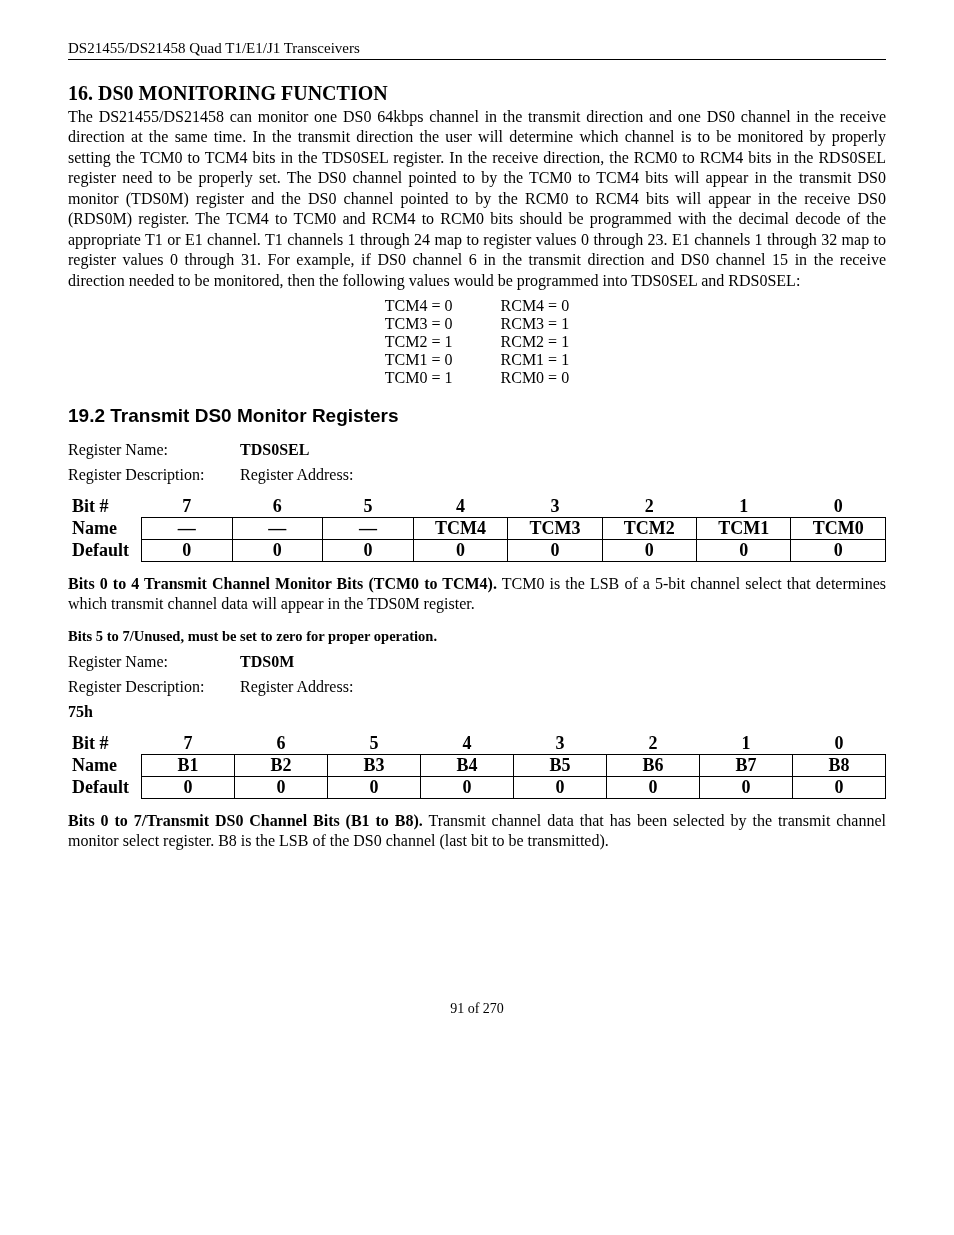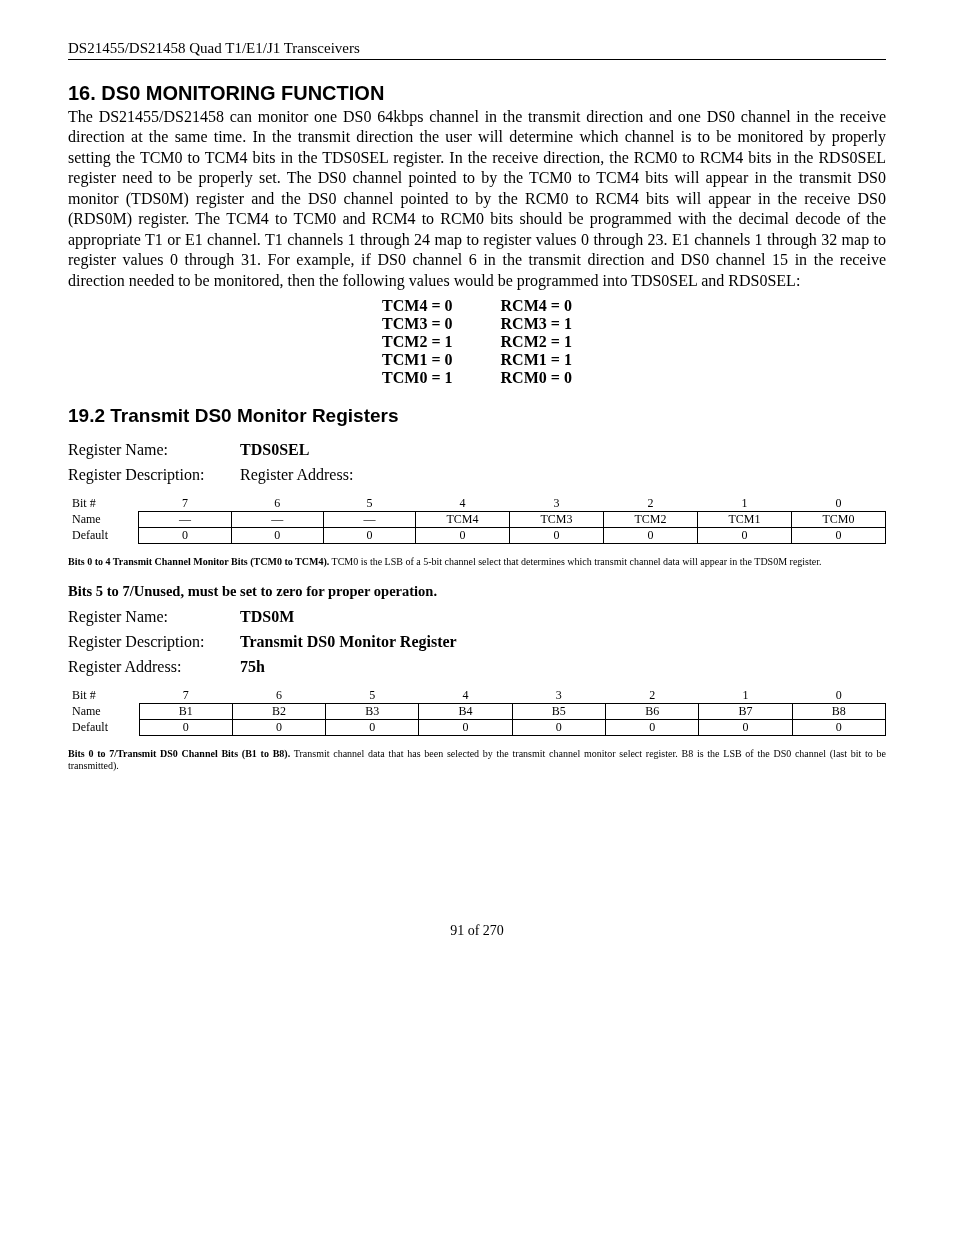--- a/index.html
+++ b/index.html
@@ -15,21 +15,21 @@
   .header-rule {
     border-bottom: 1.5px solid #000;
     margin-bottom: 3px;
   }
   .header-line {
     text-align: left;
     font-size: 15px;
     margin-bottom: 2px;
   }
   h1.section-title {
-    font-family: Liberation Sans, sans-serif;
+    font-family: Liberation Serif, serif;
     font-weight: bold;
     font-size: 20px;
     margin: 22px 0 2px 0;
   }
   h2.subsection-title {
     font-family: Arial, Helvetica, sans-serif;
     font-weight: bold;
     font-size: 19px;
     margin: 18px 0 14px 0;
   }
@@ -39,55 +39,54 @@
     line-height: 1.28;
   }
   table.example-vals {
     margin: 0 auto 14px auto;
     border-collapse: collapse;
   }
   table.example-vals td {
     padding: 0 24px 0 24px;
     text-align: center;
     font-size: 16px;
-    font-weight: bold;
   }
   .reginfo {
     display: grid;
     grid-template-columns: 172px auto;
     row-gap: 7px;
     margin-bottom: 12px;
   }
   .reginfo .label { }
   .reginfo .value { font-weight: bold; }
   table.bits {
     border-collapse: collapse;
     width: 100%;
     margin-bottom: 12px;
   }
   table.bits th, table.bits td {
     text-align: center;
-    font-weight: normal;
+    font-weight: bold;
     padding: 0 4px;
-    font-size: 12px;
+    font-size: 18px;
   }
   table.bits .rowlabel {
     text-align: left;
     width: 56px;
     border: none;
     padding-right: 12px;
   }
   table.bits tr.name-row td.cell,
   table.bits tr.default-row td.cell {
     border: 1px solid #000;
     width: 90px;
   }
   table.bits tr.bitnum-row td.cell { border: none; }
   p.note {
-    font-size: 10px;
+    font-size: 16px;
     margin: 0 0 14px 0;
     line-height: 1.25;
     text-align: justify;
   }
   p.note-bold {
     font-size: 14.5px;
     font-weight: bold;
     margin: 0 0 8px 0;
   }
   .page-footer {
@@ -178,21 +177,20 @@
 </tbody>
   </table>
 
 <p class="note"><span class="bold">Bits 0 to 4 Transmit Channel Monitor Bits (TCM0 to TCM4).</span><span> TCM0 is the LSB of a 5-bit channel select that determines which transmit channel data will appear in the TDS0M register.</span></p>
 <p class="note-bold">Bits 5 to 7/Unused, must be set to zero for proper operation.</p>
 
 <div class="reginfo">
   <div class="label">Register Name:</div>
   <div class="value">TDS0M</div>
   <div class="label">Register Description:</div>
-  <div class="value">Transmit DS0 Monitor Register</div>
   <div class="label">Register Address:</div>
   <div class="value">75h</div>
 </div>
 
 <table class="bits">
   <tbody>
       <tr class="bitnum-row">
     <td class="rowlabel">Bit #</td>
     <td class="cell">7</td>
     <td class="cell">6</td>

